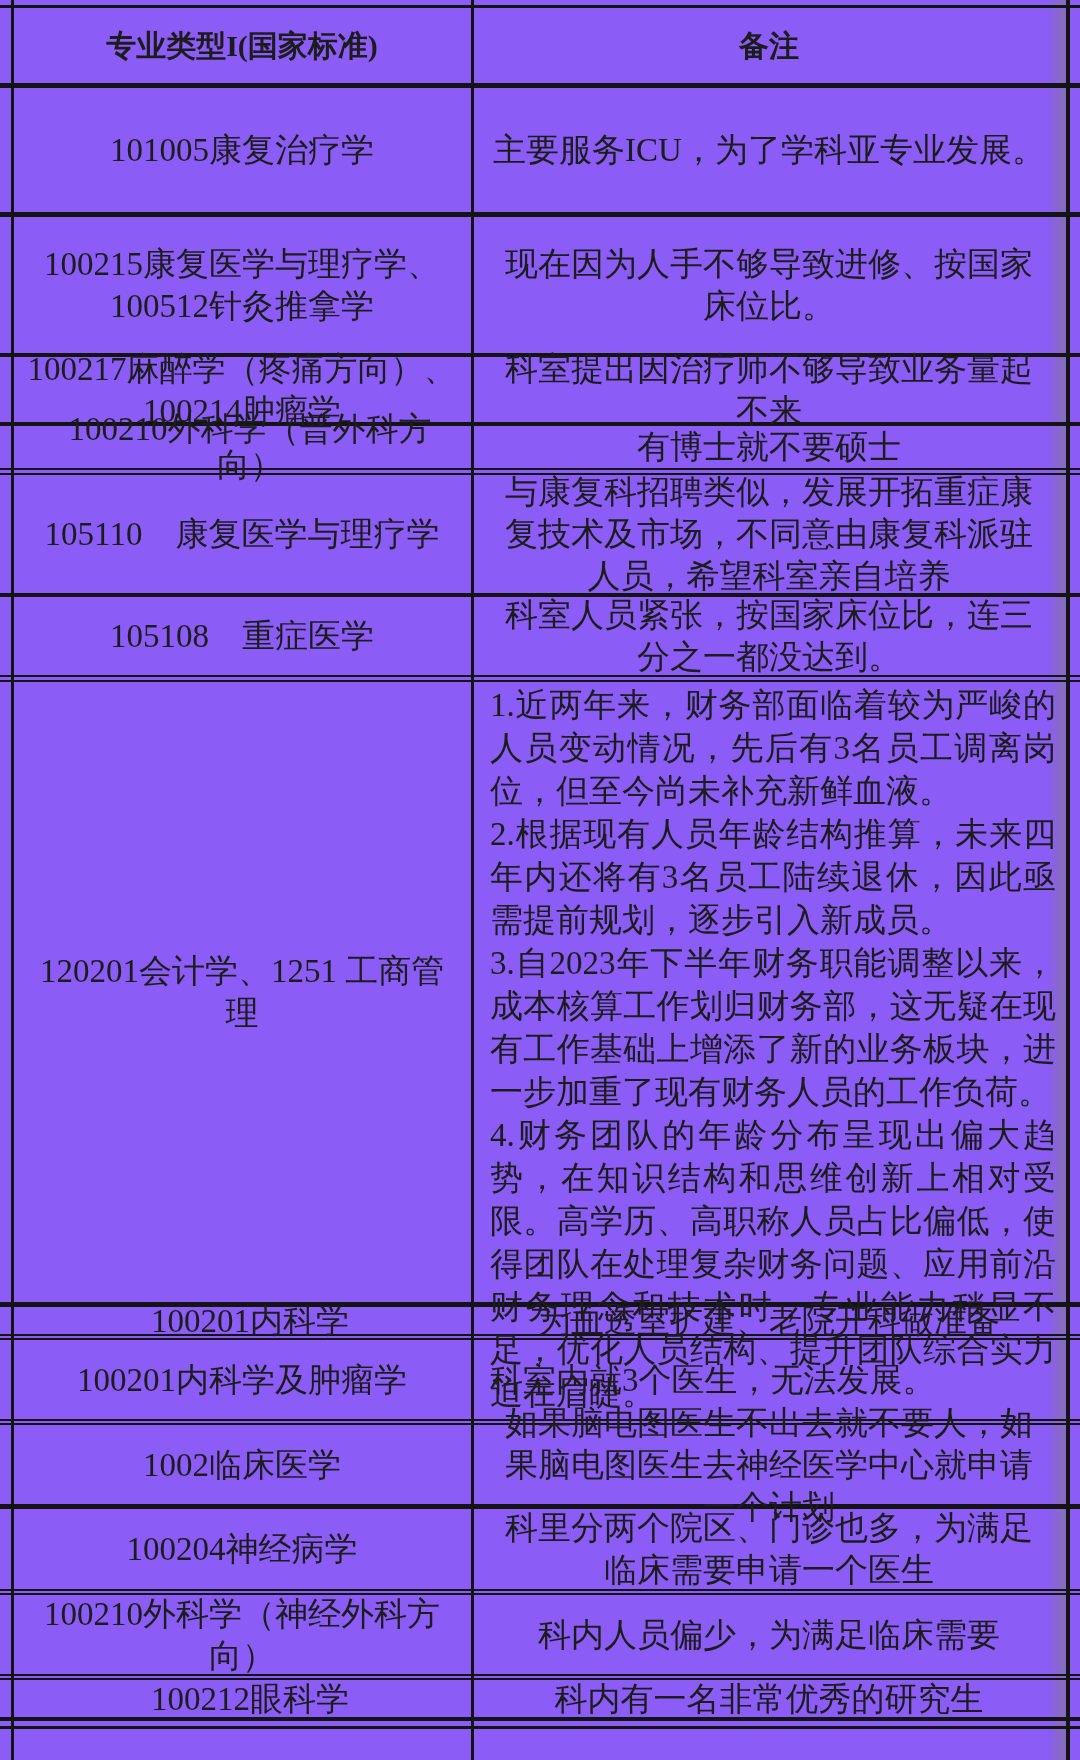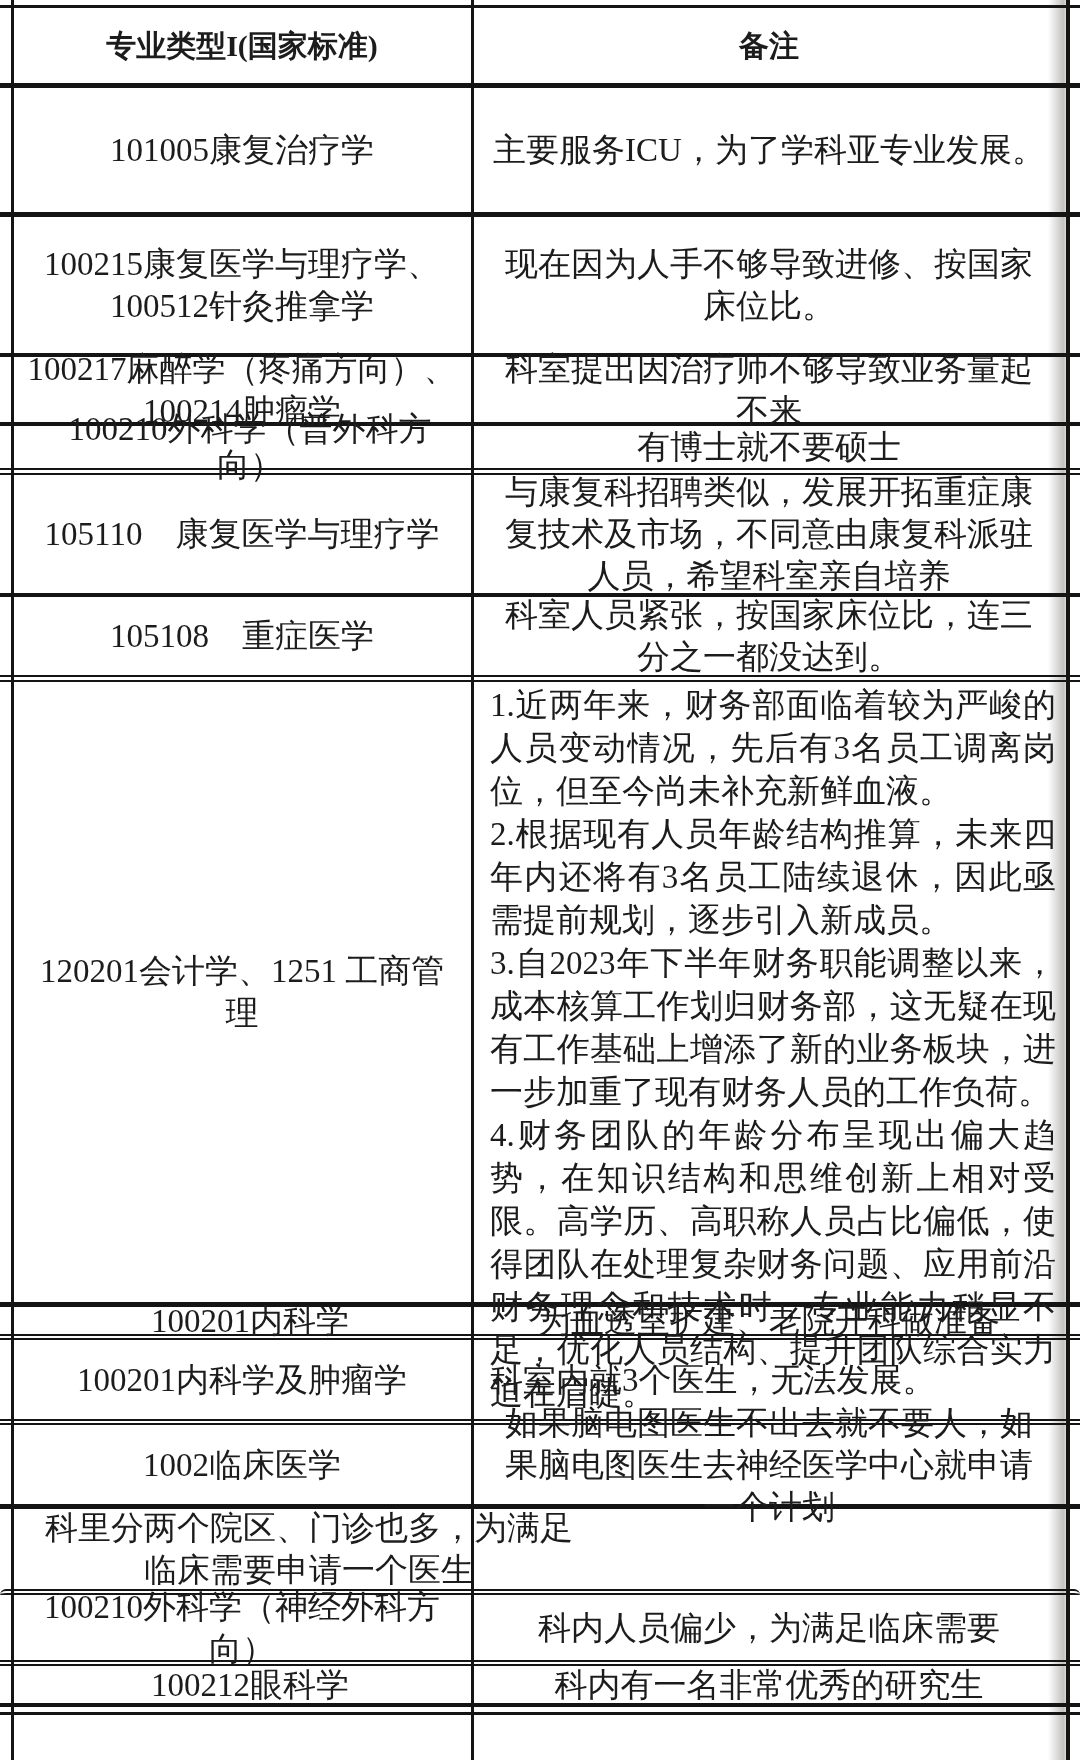--- a/index.html
+++ b/index.html
@@ -4,21 +4,21 @@
 <style>
   html,body{margin:0;padding:0;}
   body{
     width:1080px;height:1760px;
     background:#efeeec;
     font-family:"Liberation Serif","DejaVu Serif",serif;
     color:#1c1c1c;
   }
   #stage{
     position:relative;width:1080px;height:1760px;
-    background:#ffffff;overflow:hidden;
+    background:#8b5cf6;overflow:hidden;
   }
   
   .shadow-strip{
     position:absolute;top:0;bottom:0;left:1048px;width:18px;
     background:linear-gradient(to right, rgba(130,128,125,0) 0%, rgba(130,128,125,.48) 85%, rgba(130,128,125,.3) 100%);
     z-index:1;
   }
   
   .vline{position:absolute;top:0;bottom:0;background:#141414;z-index:3;}
   .v-left{left:11px;width:3px;}
@@ -42,21 +42,21 @@
   .r2 {height:141px;border-top-width:5px;}
   .r3 {height:69px;border-top-width:4px;}
   .r4 {height:46px;border-top-width:4px;}
   .r5 {height:125px;border-top:7px double #141414;}
   .r6 {height:82px;border-top-width:4px;}
   .r7 {height:627px;border-top:7px double #141414;}
   .r8 {height:32px;border-top-width:5px;}
   .r9 {height:85px;border-top:6px double #141414;}
   .r10{height:85px;border-top:6px double #141414;}
   .r11{height:85px;border-top-width:5px;}
-  .r12{height:71px;border-top:6px double #141414;border-radius:6px;}
+  .r12{height:85px;border-top:6px double #141414;}
   .r13{height:43px;border-top:6px double #141414;}
   .rs1{height:9px;border-top-width:4px;}
   .rs2{height:8px;border-top-width:3px;}
   
   .r7 .c2{align-items:flex-start;justify-content:flex-start;text-align:justify;padding-right:10px;}
   .r7 .c2 span{line-height:43px;}
   .r9 .c2{justify-content:flex-start;text-align:left;}
   .r4 .c2 span,.r8 .c2 span,.r13 .c2 span{line-height:36px;}
   .r4 .c1 span,.r8 .c1 span,.r13 .c1 span{line-height:36px;margin-left:16px;}
 </style>
@@ -187,20 +187,23 @@
           <span>1002临床医学</span>
         </div>
       <div class="cell c2">
           <span>如果脑电图医生不出去就不要人，如果脑电图医生去神经医学中心就申请一个计划</span>
         </div>
       <div class="cell mr"></div>
     </div>
 
     <div class="row r11">
       <div class="cell m"></div>
+      <div class="cell c1">
+          <span>100204神经病学</span>
+        </div>
       <div class="cell c2">
           <span>科里分两个院区、门诊也多，为满足临床需要申请一个医生</span>
         </div>
       <div class="cell mr"></div>
     </div>
 
     <div class="row r12">
       <div class="cell m"></div>
       <div class="cell c1">
           <span>100210外科学（神经外科方向）</span>

